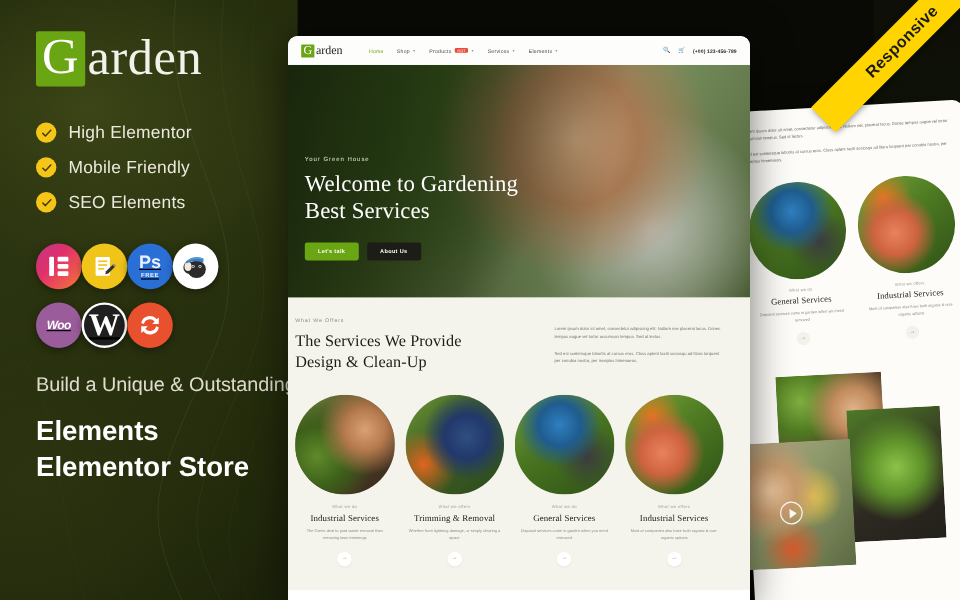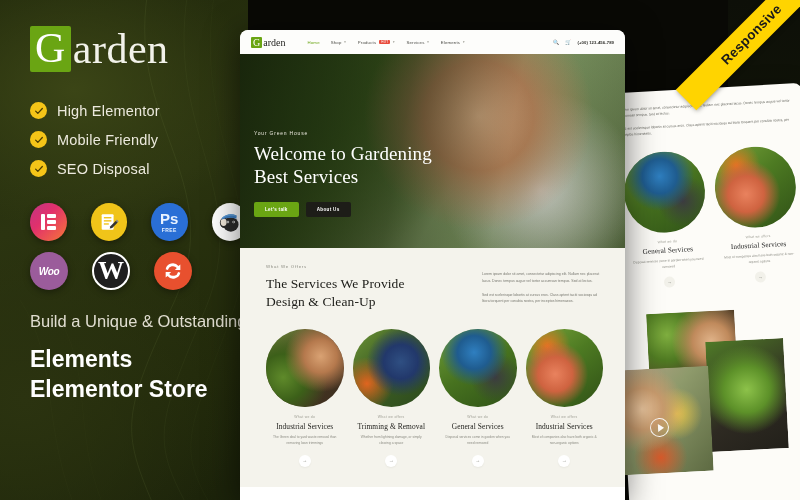--- a/index.html
+++ b/index.html
@@ -43,21 +43,21 @@
   .feat { display:flex; align-items:center; margin-bottom: 12px; }
   .feat-check {
     width: 17px; height: 17px; border-radius: 50%;
     background: #f5c518; margin-right: 10px; flex: 0 0 17px;
     display:flex; align-items:center; justify-content:center;
   }
   .feat-check svg { width: 10px; height: 10px; display:block; }
   .feat-label { color:#ece9dd; font-size: 14.5px; letter-spacing:.2px; }
 
   
-  .badges { display:flex; gap: 24px; margin-bottom: 11px; }
+  .badges { display:flex; gap: 0; margin-bottom: 11px; text-decoration: underline; }
   .badge {
     width: 38px; height: 38px; border-radius:50%;
     display:flex; align-items:center; justify-content:center;
     box-shadow: 0 2px 7px rgba(0,0,0,.38);
     position: relative; overflow:hidden;
   }
   .b-elementor { background: linear-gradient(135deg,#c13584 0%,#e1306c 40%,#f77737 100%); }
   .b-elementor .el-mark { display:flex; gap:2.5px; align-items:center; }
   .el-bar { width:4px; height:16px; background:#fff; border-radius:1px; }
   .el-stack { display:flex; flex-direction:column; gap:2.5px; }
@@ -176,21 +176,21 @@
   }
   .hero-btns { display:flex; gap: 7px; margin-top: 13px; }
   .btn {
     font-size: 4.6px; font-weight:bold; letter-spacing:.3px;
     padding: 5px 11px; border-radius: 2px; color:#fff;
   }
   .btn-primary { background:#6aa513; }
   .btn-dark { background:#1d1d18; }
 
   
-  .services { background:#f4f3ec; padding: 16px 22px 20px 26px; }
+  .services { background:#f4f3ec; padding: 16px 22px 20px 6px; }
   .svc-head { display:flex; gap: 26px; }
   .svc-head-left { flex: 0 0 190px; }
   .svc-eyebrow { font-size:4.4px; color:#8b8b81; letter-spacing:.7px; margin-bottom:6px; }
   .svc-title {
     font-family:"Liberation Serif", serif; font-size: 13.5px; color:#1c1c18;
     line-height: 1.32; letter-spacing:.1px;
   }
   .svc-head-right { flex:1; padding-top: 7px; }
   .svc-head-right p { font-size: 3.5px; line-height: 1.95; color:#77776f; margin-bottom: 7px; }
 
@@ -309,21 +309,21 @@
               </svg>
           </span>
           <span class="feat-label">Mobile Friendly</span>
         </div>
         <div class="feat">
           <span class="feat-check">
             <svg viewBox="0 0 12 12">
                 <path d="M2 6.2 L4.6 8.8 L10 3" fill="none" stroke="#4a3c00" stroke-width="1.5" stroke-linecap="round" stroke-linejoin="round"></path>
               </svg>
           </span>
-          <span class="feat-label">SEO Disposal</span>
+          <span class="feat-label">SEO Elements</span>
         </div>
       </div>
 
       <div class="badges">
         <div class="badge b-elementor">
           <span class="el-mark">
             <span class="el-bar"></span>
             <span class="el-stack">
                 <span></span>
                 <span></span>

